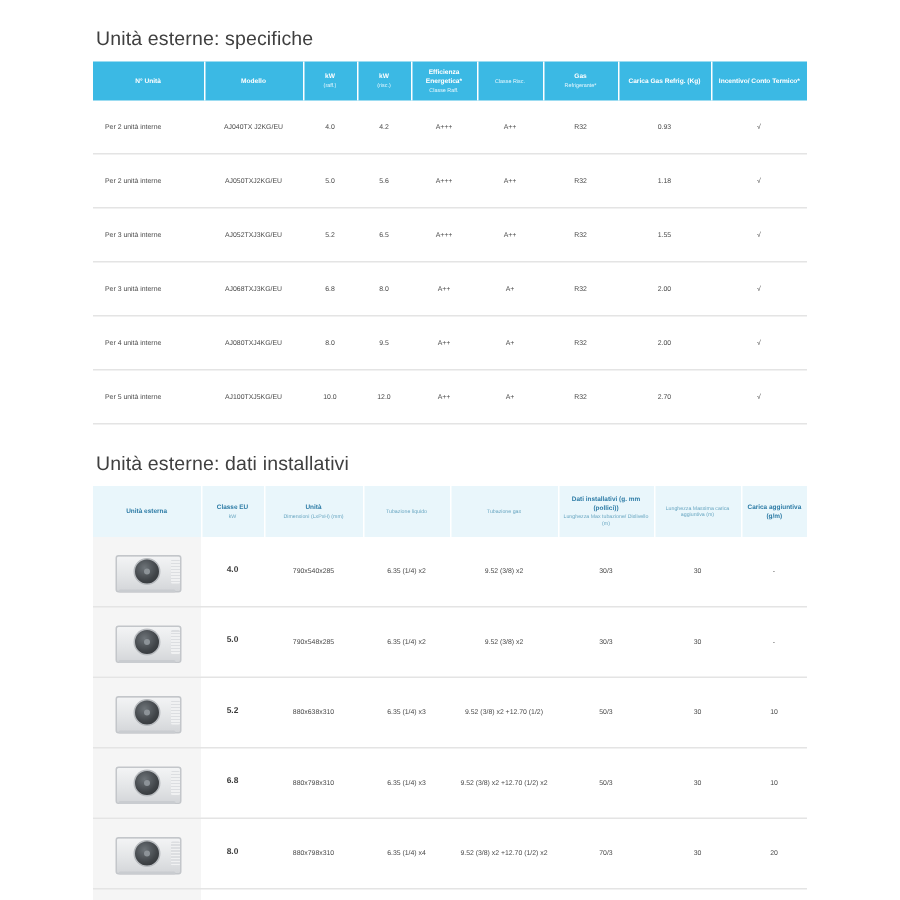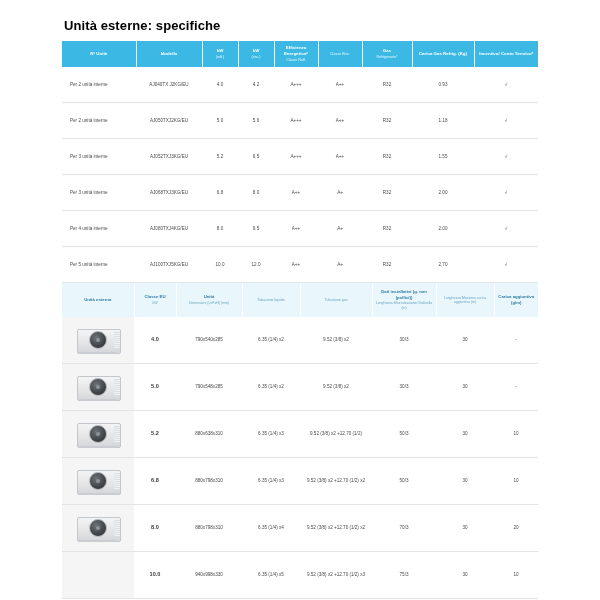--- a/index.html
+++ b/index.html
@@ -15,22 +15,22 @@
   .page {
     width: 600px;
     height: 600px;
     position: relative;
     background: #ffffff;
     box-sizing: border-box;
     padding: 18px 62px 0 62px;
   }
   .section-title {
     font-size: 13px;
-    color: #000000;
-    font-weight: bold;
+    color: #404040;
+    font-weight: normal;
     letter-spacing: 0.1px;
     margin: 0 0 8px 2px;
   }
   .section-title.second {
     margin-top: 18px;
   }
 
   table {
     border-collapse: collapse;
     width: 476px;
@@ -267,20 +267,21 @@
         <td>12.0</td>
         <td>A++</td>
         <td>A+</td>
         <td>R32</td>
         <td>2.70</td>
         <td class="check">√</td>
       </tr>
     </tbody>
   </table>
 
+  <h2 class="section-title second">Unità esterne: dati installativi</h2>
 
   <table class="t2">
     <colgroup>
       <col style="width:72px">
         <col style="width:42px">
         <col style="width:66px">
         <col style="width:58px">
       <col style="width:72px">
         <col style="width:64px">
         <col style="width:58px">

